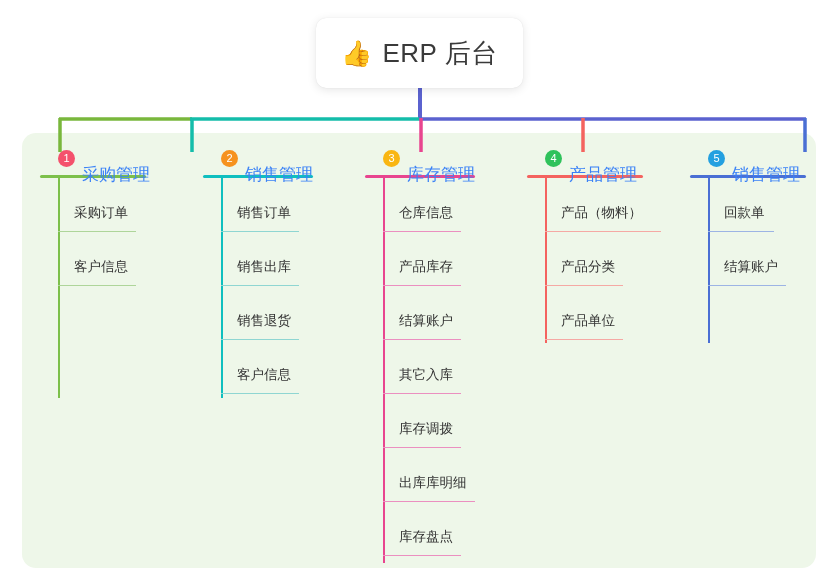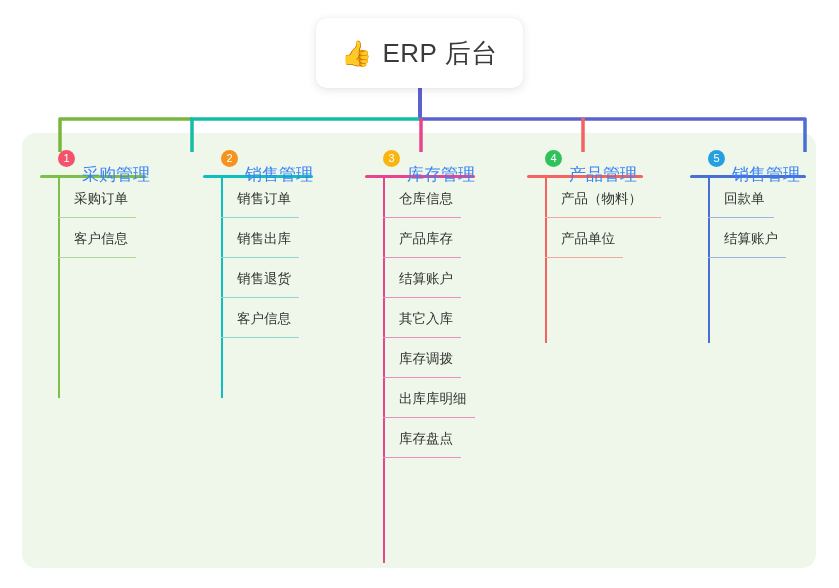--- a/index.html
+++ b/index.html
@@ -120,21 +120,21 @@
     padding-left: 18px;
   }
   .spine {
     position: absolute;
     left: 18px;
     top: 0;
     width: 2px;
   }
   .item {
     position: relative;
-    height: 40px;
+    height: 54px;
     padding-left: 16px;
     box-sizing: border-box;
   }
   .item-label {
     font-size: 13.5px;
     color: #333333;
     white-space: nowrap;
     position: absolute;
     left: 16px;
     bottom: 10px;
@@ -262,20 +262,24 @@
           <span class="col-title">产品管理</span>
         </div>
         <div class="col-underline" style="background: rgb(244, 99, 95); width: 116px; margin-left: 0px;"></div>
         <div class="items">
           <div class="spine" style="background: rgb(244, 99, 95); height: 165px;"></div>
           <div class="item">
             <span class="item-label">产品（物料）</span>
             <div class="item-underline" style="background: rgb(245, 169, 164); width: 116px;"></div>
           </div>
           <div class="item">
+            <span class="item-label">产品分类</span>
+            <div class="item-underline" style="background: rgb(245, 169, 164); width: 78px;"></div>
+          </div>
+          <div class="item">
             <span class="item-label">产品单位</span>
             <div class="item-underline" style="background: rgb(245, 169, 164); width: 78px;"></div>
           </div>
         </div>
       </div>
       <div class="column" style="left: 690px;">
         <div class="col-head">
           <span class="badge" style="background: rgb(36, 160, 224);">5</span>
           <span class="col-title">销售管理</span>
         </div>

